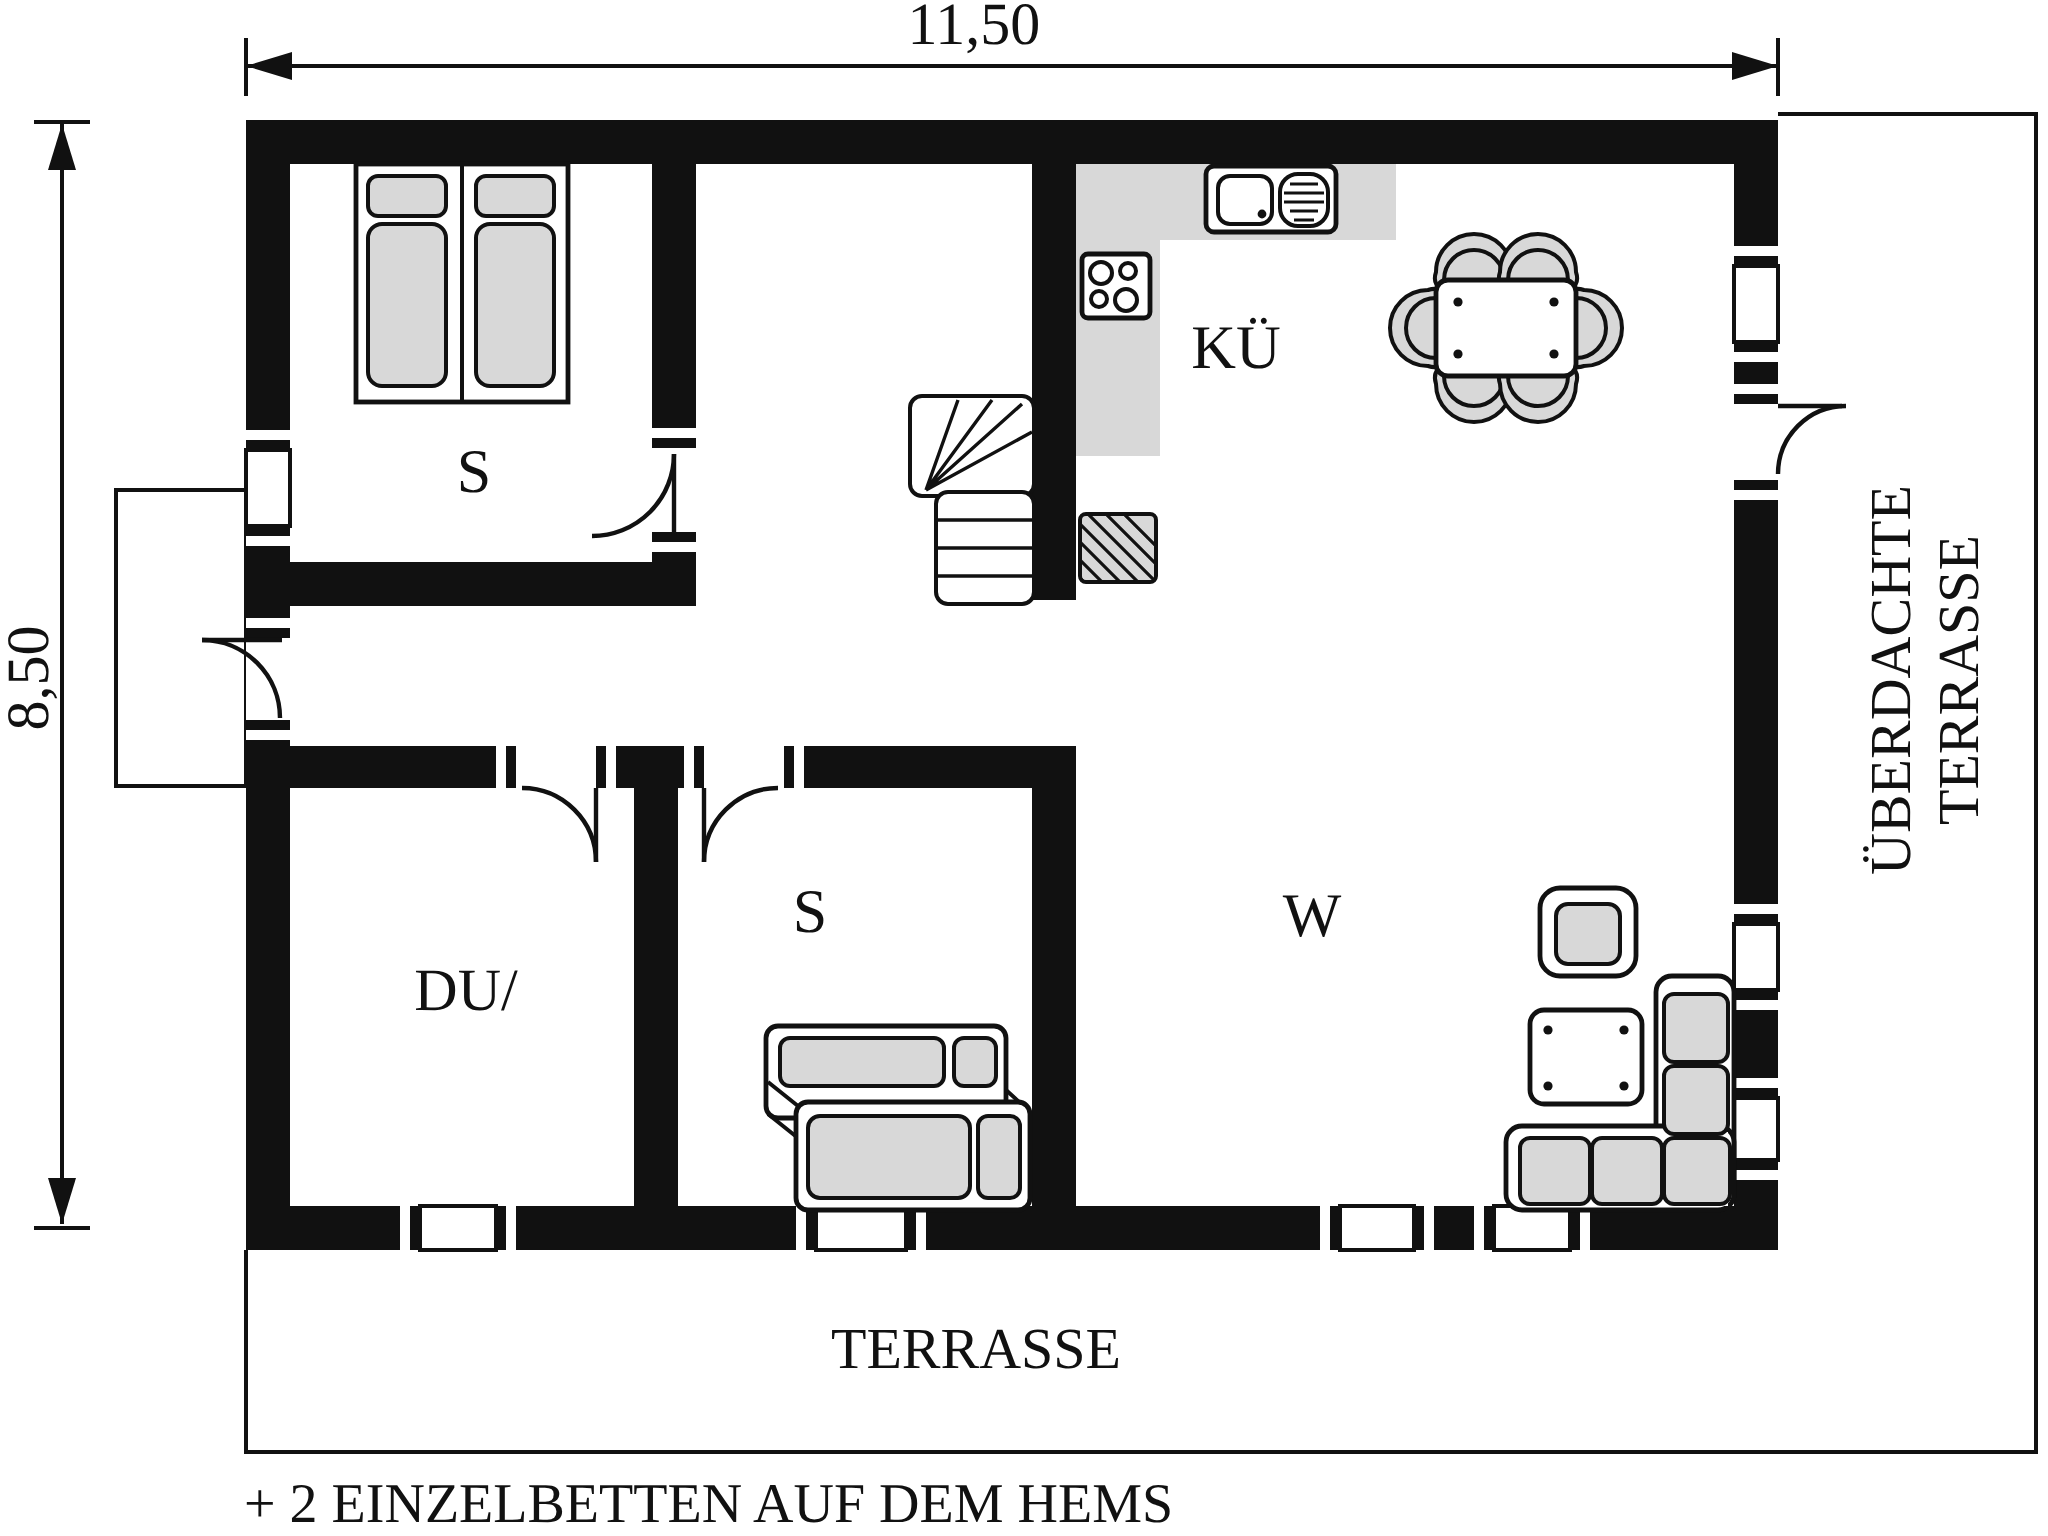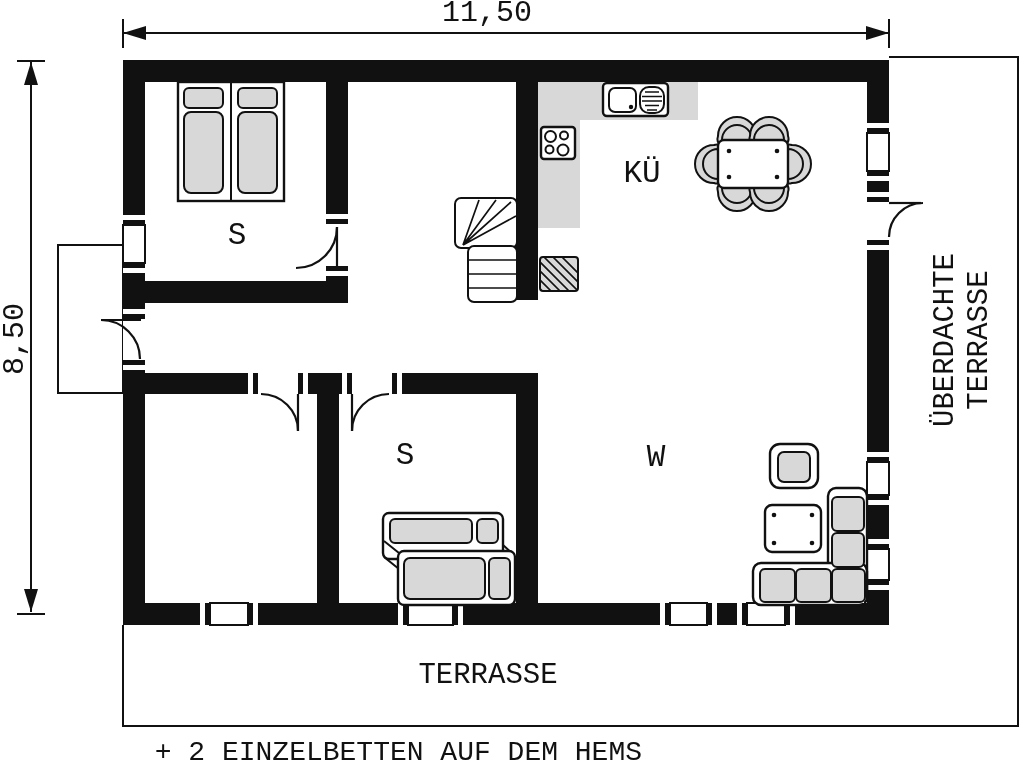--- a/index.html
+++ b/index.html
@@ -1,18 +1,18 @@
 <!DOCTYPE html>
 <html style="--wall: #111111; --gray: #d8d8d8; --bg: #ffffff;"><head>
 <meta charset="utf-8">
 <style>
   :root{ --wall:#111111; --gray:#d8d8d8; --bg:#ffffff; }
   html,body{margin:0;padding:0;background:var(--bg);}
   .stage{position:relative;width:1024px;height:768px;background:var(--bg);
-         font-family:Liberation Mono, monospace;color:var(--wall);overflow:hidden;}
+         font-family:Liberation Serif, serif;color:var(--wall);overflow:hidden;}
   .stage svg{position:absolute;left:0;top:0;}
   .label{position:absolute;text-align:center;white-space:nowrap;line-height:1.08;}
   .fs30{font-size:30px;} .fs31{font-size:31px;} .fs29{font-size:29px;} .fs28{font-size:28px;}
   .rot{transform:rotate(-90deg);}
   .twoline{line-height:34px;}
   
   .wall{fill:var(--wall);stroke:none;}
   .white{fill:#fff;stroke:none;}
   .bar{fill:var(--wall);}
   .sline{stroke:var(--wall);stroke-width:2;fill:none;}
@@ -250,25 +250,26 @@
     <circle class="dot" cx="812" cy="515" r="2.3"></circle>
     <circle class="dot" cx="774" cy="543" r="2.3"></circle>
     <circle class="dot" cx="812" cy="543" r="2.3"></circle>
   </g>
 </svg>
 
 <div class="label fs30" style="left:387px;top:-3px;width:200px;">11,50</div>
 <div class="label fs30 rot" style="left:-45px;top:323px;width:120px;height:32px;">8,50</div>
 
 <div class="label fs31" style="left:137px;top:219px;width:200px;">S</div>
-<div class="label fs31" style="left:542px;top:157px;width:200px;text-align:center;">KÜ</div>
+<div class="label fs31" style="left:518px;top:157px;width:200px;text-align:center;">KÜ</div>
 <div class="label fs30" style="left:133px;top:481px;width:200px;line-height:30px;">
+  <div>DU/</div>
 </div>
 <div class="label fs31" style="left:305px;top:439px;width:200px;">S</div>
 <div class="label fs31" style="left:556px;top:441px;width:200px;">W</div>
 <div class="label fs29" style="left:388px;top:660px;width:200px;">TERRASSE</div>
 <div class="label fs29 rot twoline" style="left:803px;top:306px;width:320px;height:68px;">
   <div>ÜBERDACHTE</div>
   <div>TERRASSE</div>
 </div>
-<div class="label fs28" style="left:122px;top:738px;width:520px;text-align:right;">+ 2 EINZELBETTEN AUF DEM HEMS</div>
+<div class="label fs28" style="left:122px;top:738px;width:520px;text-align:left;">+ 2 EINZELBETTEN AUF DEM HEMS</div>
 
 </div>
 
 </body></html>

